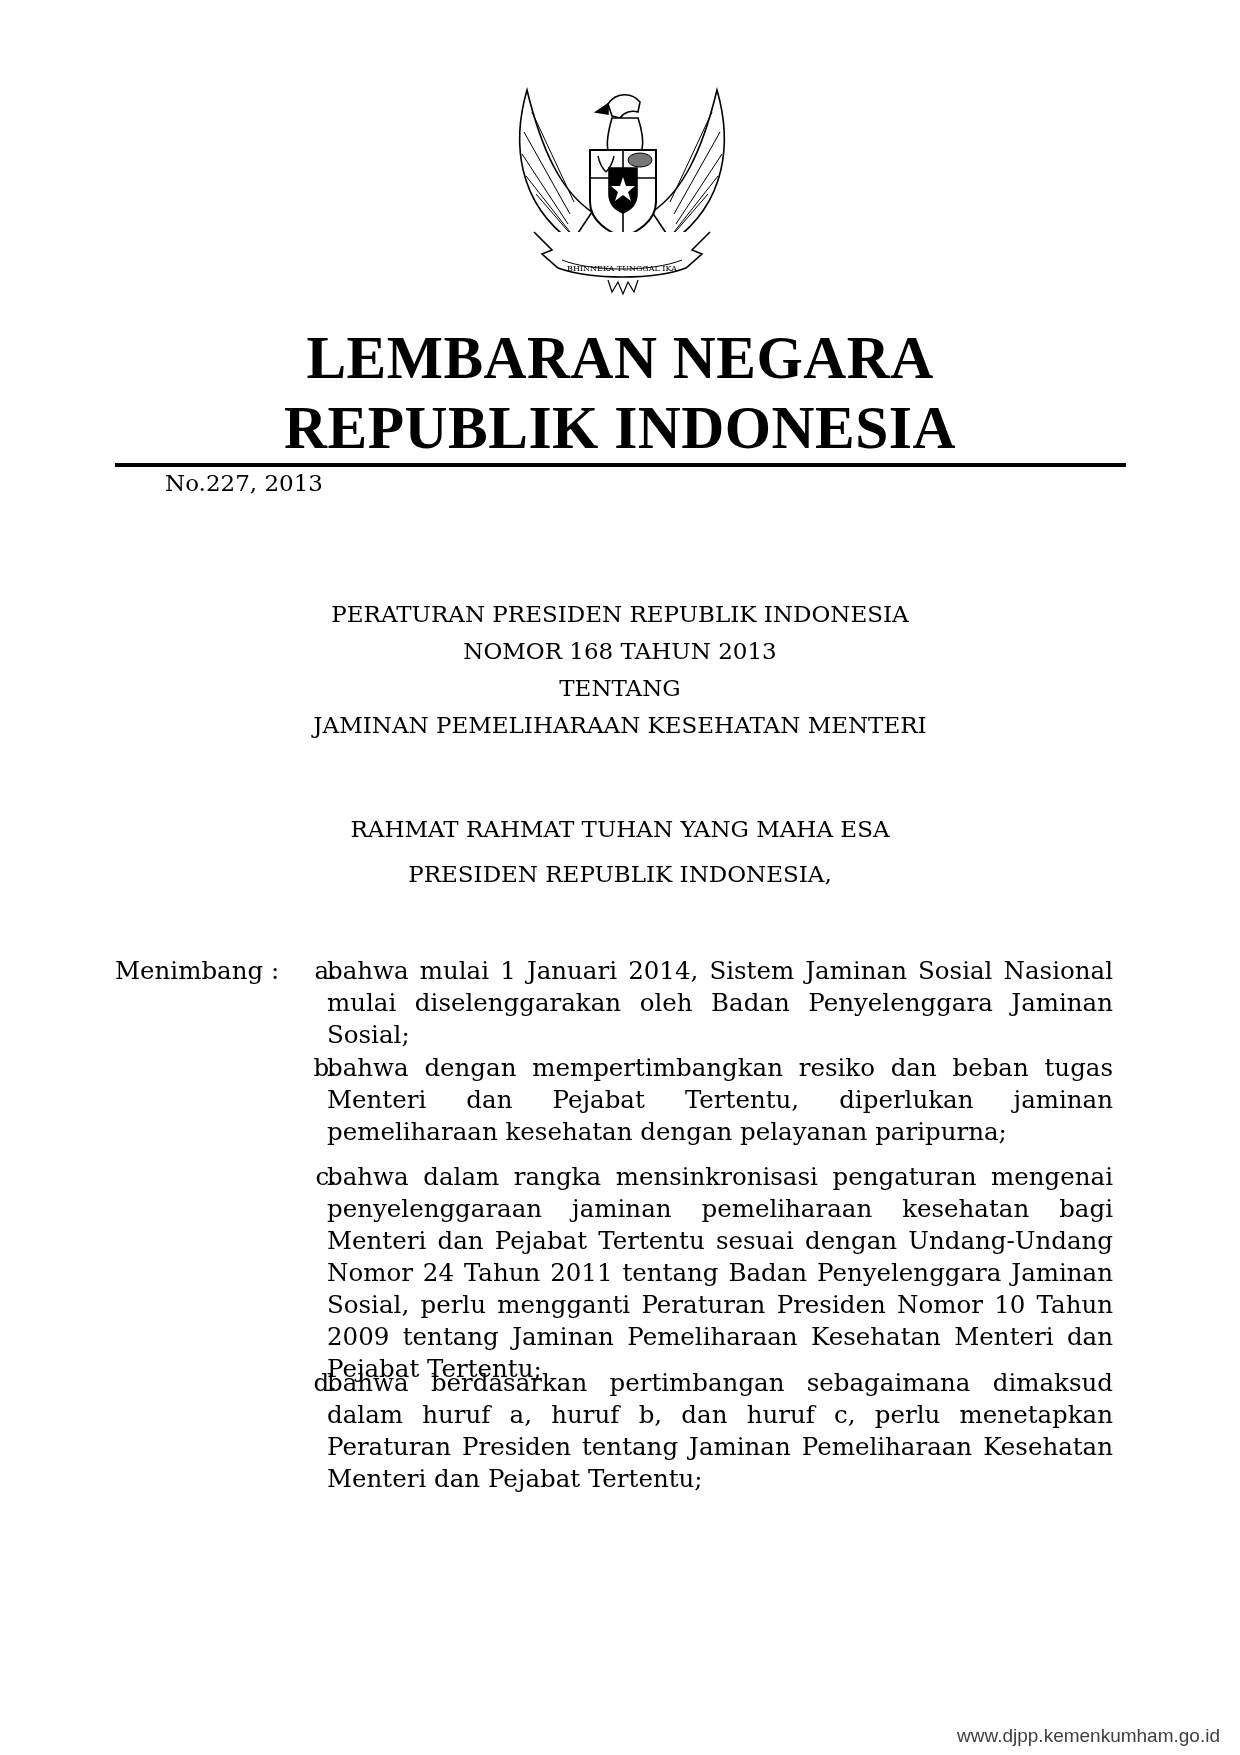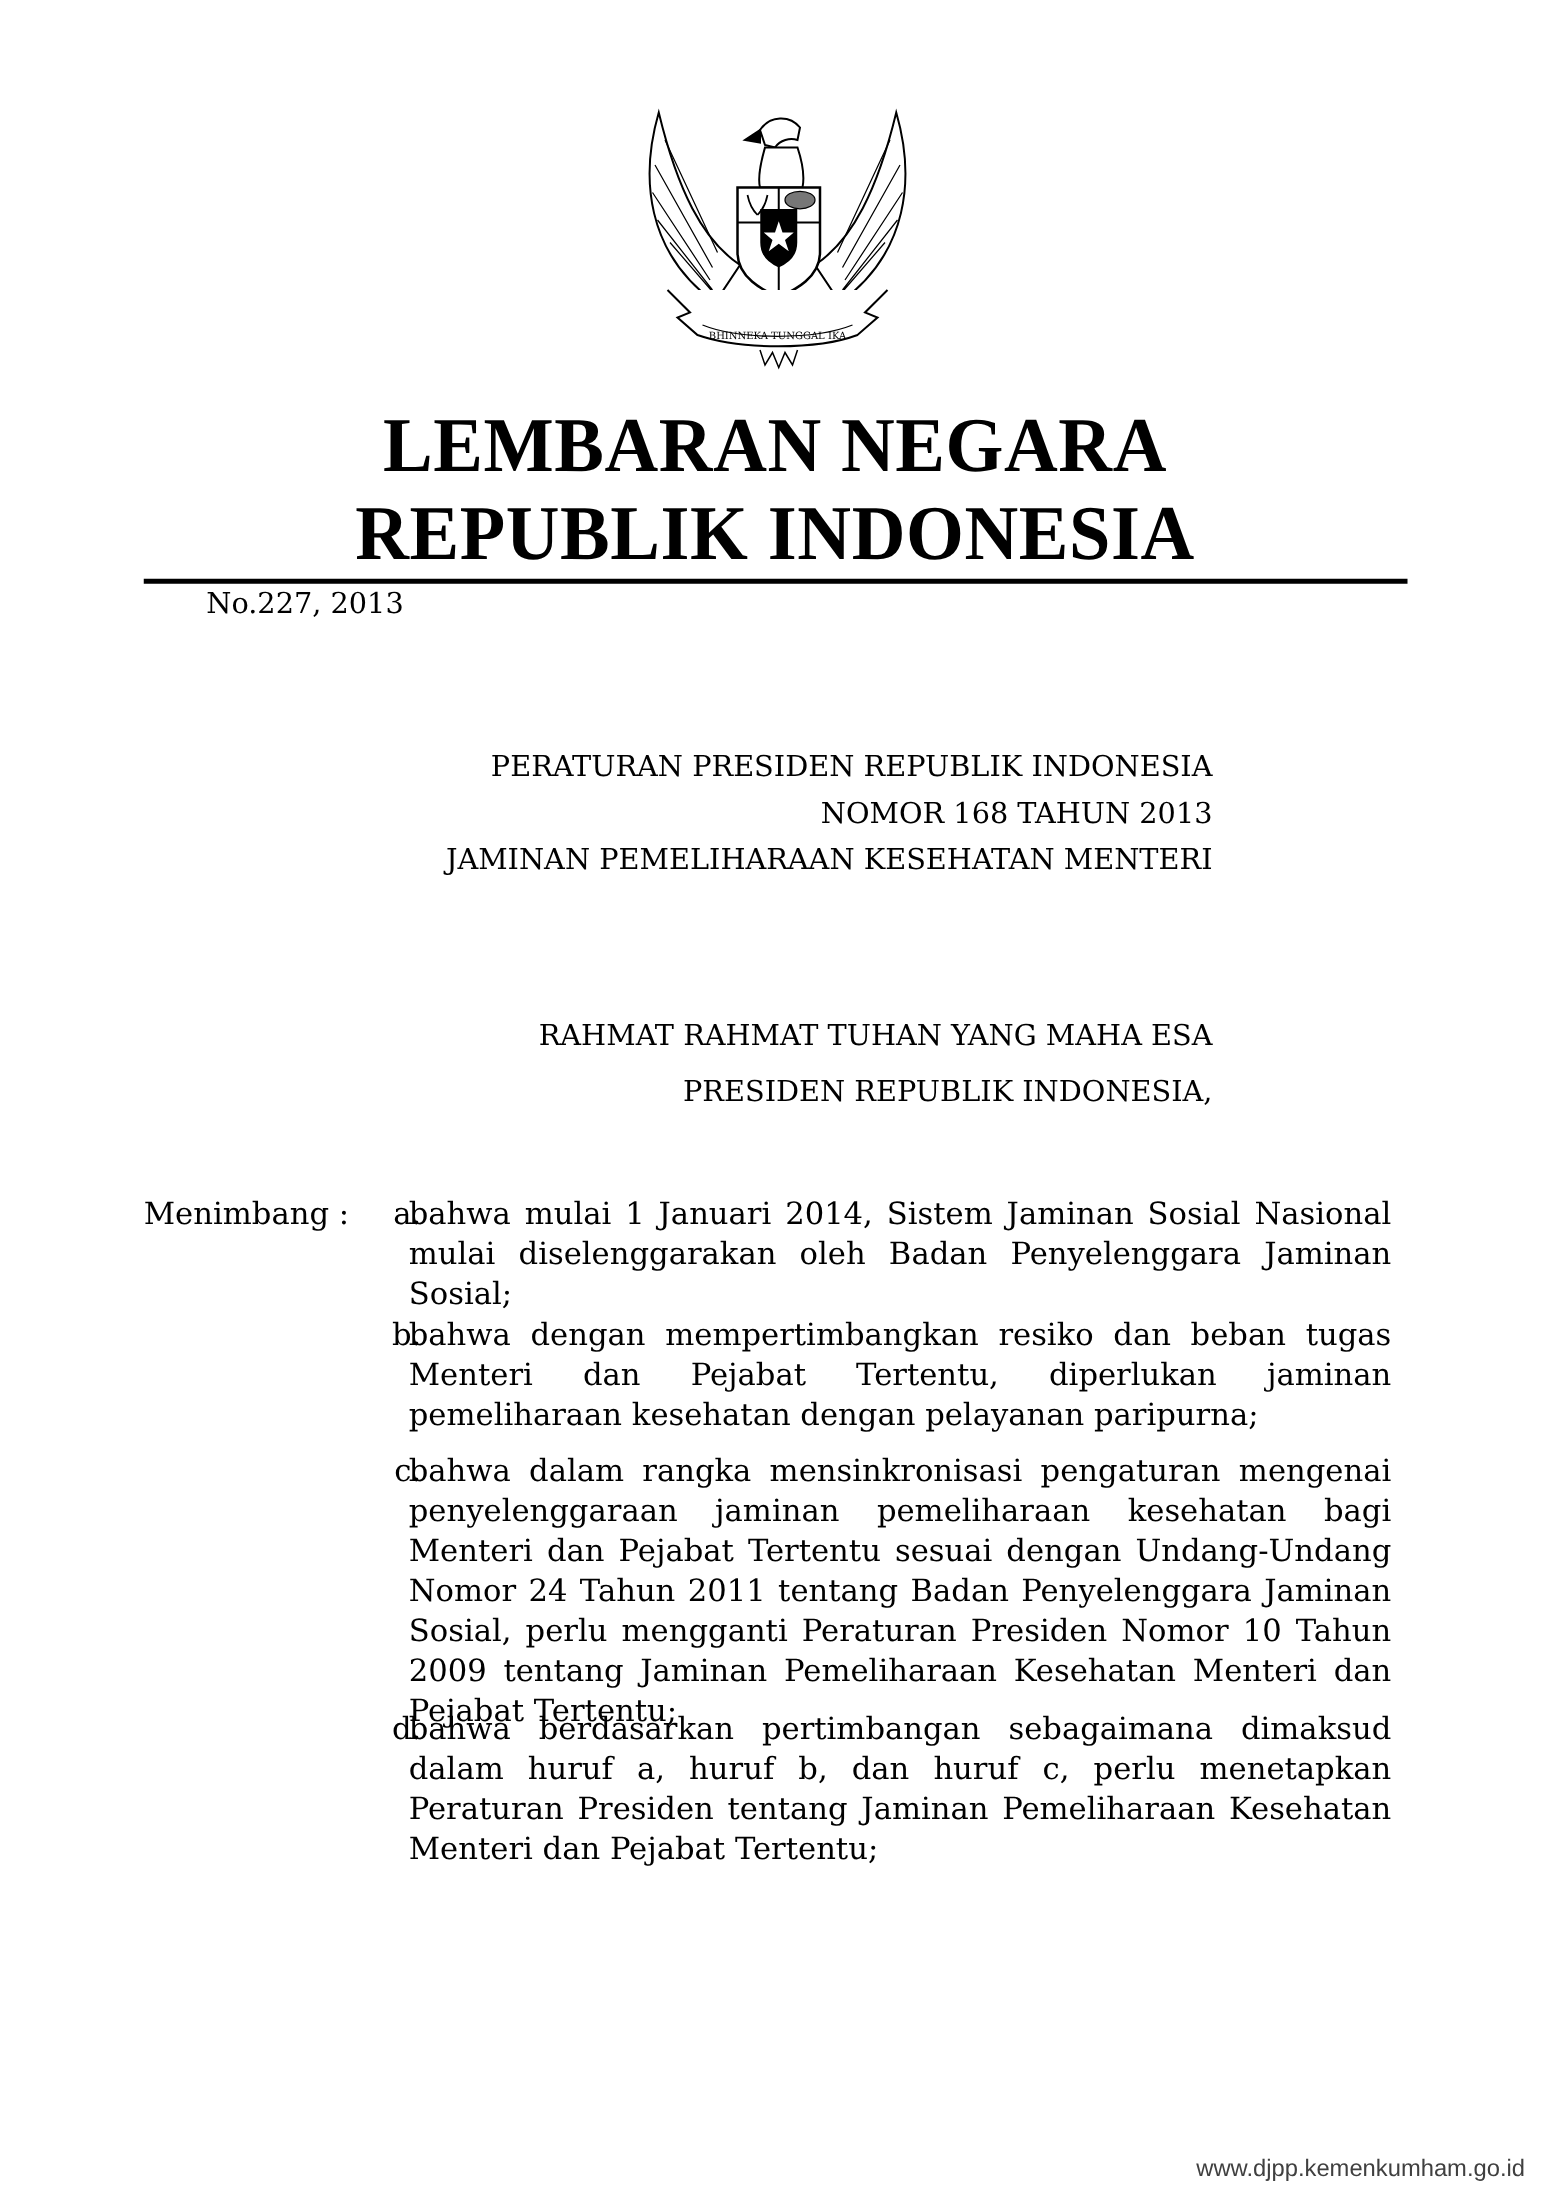--- a/index.html
+++ b/index.html
@@ -12,21 +12,21 @@
     font-family: "Liberation Serif", "DejaVu Serif", serif; font-weight: bold;
     font-size: 62px; letter-spacing: 0.5px; transform: scaleX(0.96); transform-origin: center; }
   .mh1 { top: 322px; }
   .mh2 { top: 392px; }
 
   .rule { position: absolute; left: 115px; top: 463px; width: 1011px; height: 4px; background: #000; }
 
   .issue-no { position: absolute; left: 117px; top: 470px; font-family: "DejaVu Serif", serif;
     font-size: 23px; margin-left: 48px; }
 
-  .title-block { position: absolute; left: 270px; width: 700px; text-align: right;
+  .title-block { position: absolute; left: 270px; width: 700px; text-align: center;
     font-family: "DejaVu Serif", serif; font-size: 23px; line-height: 37px; }
   .tb1 { top: 596px; }
   .tb2 { top: 807px; line-height: 45px; }
 
   .considering { position: absolute; left: 115px; top: 955px; width: 1012px;
     font-family: "DejaVu Serif", serif; font-size: 24.5px; line-height: 32px; }
   .cons-label { position: absolute; left: 0; top: 0; }
   .item { position: absolute; left: 0; width: 1012px; }
   .item .letter { position: absolute; left: 186px; text-align: right; width: 36px; }
   .item .text { position: absolute; left: 212px; width: 786px; text-align: justify; text-align-last: left; }
@@ -81,20 +81,21 @@
   <div class="masthead mh1">LEMBARAN NEGARA</div>
   <div class="masthead mh2">REPUBLIK INDONESIA</div>
 
   <div class="rule"></div>
 
   <div class="issue-no">No.227, 2013</div>
 
   <div class="title-block tb1">
     <div>PERATURAN PRESIDEN REPUBLIK INDONESIA</div>
     <div>NOMOR 168 TAHUN 2013</div>
+    <div>TENTANG</div>
     <div>JAMINAN PEMELIHARAAN KESEHATAN MENTERI</div>
   </div>
 
   <div class="title-block tb2">
     <div>RAHMAT RAHMAT TUHAN YANG MAHA ESA</div>
     <div>PRESIDEN REPUBLIK INDONESIA,</div>
   </div>
 
   <div class="considering">
     <div class="cons-label">Menimbang :</div>

